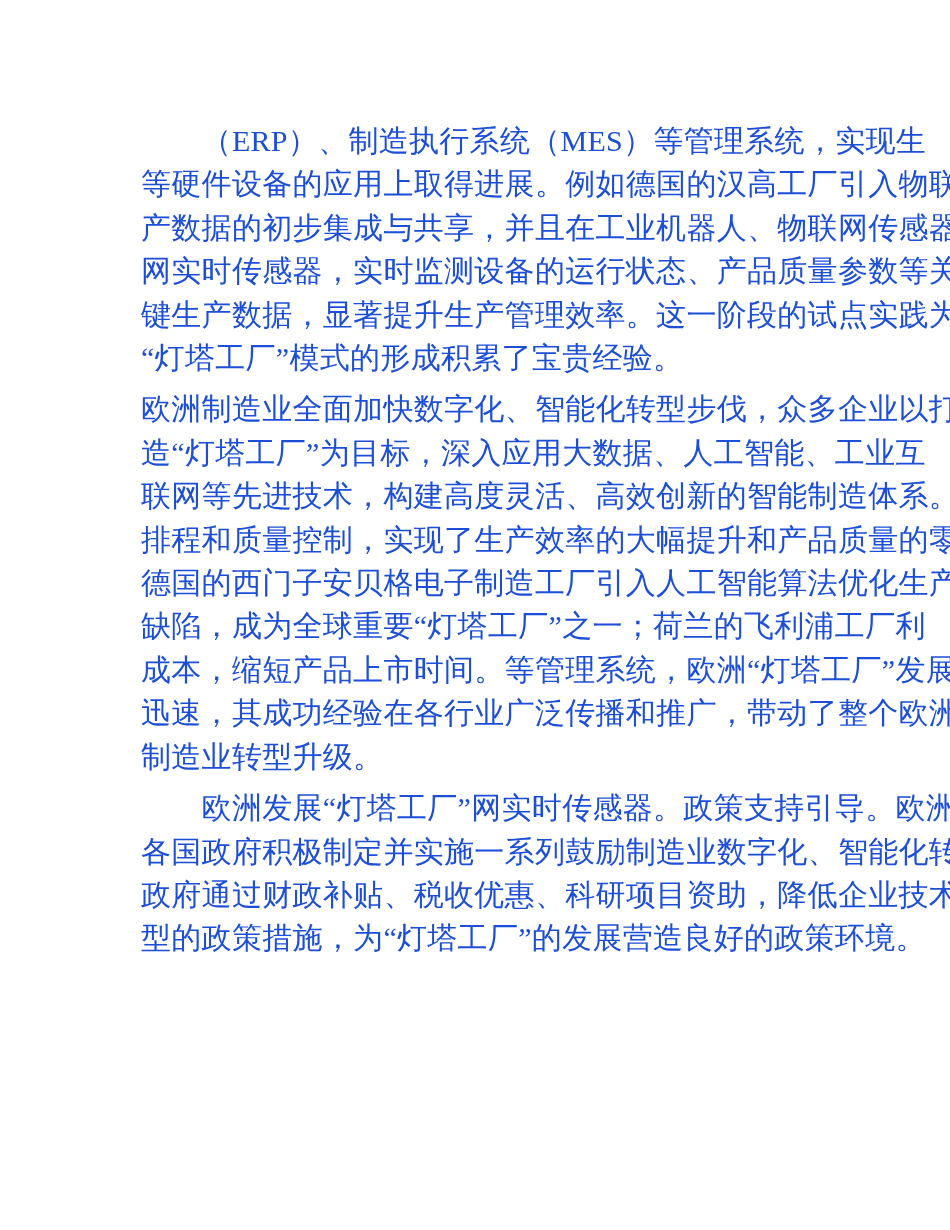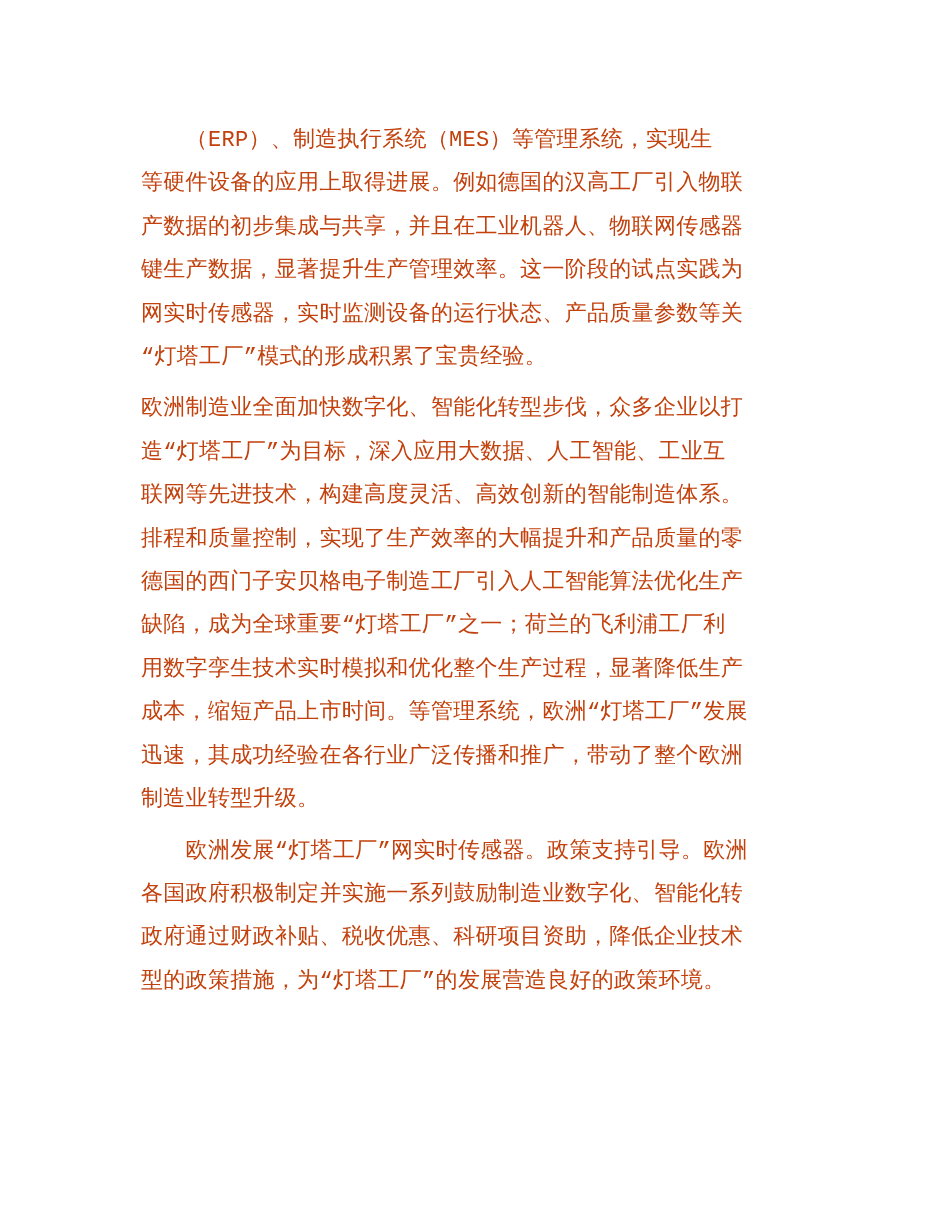--- a/index.html
+++ b/index.html
@@ -1,46 +1,45 @@
 <!DOCTYPE html>
 <html><head>
 <meta charset="utf-8">
 <style>
   html, body { margin: 0; padding: 0; background: #ffffff; }
   body { width: 950px; height: 1230px; position: relative; overflow: hidden; }
   .page {
     position: absolute; left: 141px; top: 119px; width: 690px;
-    font-family: Liberation Mono, monospace;
-    font-size: 22px; color: #c2410c;
+    font-family: Liberation Serif, serif;
+    font-size: 30px; color: #1d4ed8;
     line-height: 43.4px;
   }
   .para { margin: 0; padding: 0; text-align: justify; text-align-last: left; letter-spacing: 0.3px; }
   .line { display: block; white-space: nowrap; }
   .para + .para { margin-top: 8px; }
 </style>
 </head>
 <body>
 
 <div class="page">
   <div class="para">
     <span class="line">　　（ERP）、制造执行系统（MES）等管理系统，实现生</span>
     <span class="line">等硬件设备的应用上取得进展。例如德国的汉高工厂引入物联</span>
     <span class="line">产数据的初步集成与共享，并且在工业机器人、物联网传感器</span>
+    <span class="line">网实时传感器，实时监测设备的运行状态、产品质量参数等关</span>
     <span class="line">键生产数据，显著提升生产管理效率。这一阶段的试点实践为</span>
-    <span class="line">网实时传感器，实时监测设备的运行状态、产品质量参数等关</span>
     <span class="line">“灯塔工厂”模式的形成积累了宝贵经验。</span>
   </div>
   <div class="para">
     <span class="line">欧洲制造业全面加快数字化、智能化转型步伐，众多企业以打</span>
     <span class="line">造“灯塔工厂”为目标，深入应用大数据、人工智能、工业互</span>
     <span class="line">联网等先进技术，构建高度灵活、高效创新的智能制造体系。</span>
     <span class="line">排程和质量控制，实现了生产效率的大幅提升和产品质量的零</span>
     <span class="line">德国的西门子安贝格电子制造工厂引入人工智能算法优化生产</span>
     <span class="line">缺陷，成为全球重要“灯塔工厂”之一；荷兰的飞利浦工厂利</span>
-    <span class="line">用数字孪生技术实时模拟和优化整个生产过程，显著降低生产</span>
     <span class="line">成本，缩短产品上市时间。等管理系统，欧洲“灯塔工厂”发展</span>
     <span class="line">迅速，其成功经验在各行业广泛传播和推广，带动了整个欧洲</span>
     <span class="line">制造业转型升级。</span>
   </div>
   <div class="para">
     <span class="line">　　欧洲发展“灯塔工厂”网实时传感器。政策支持引导。欧洲</span>
     <span class="line">各国政府积极制定并实施一系列鼓励制造业数字化、智能化转</span>
     <span class="line">政府通过财政补贴、税收优惠、科研项目资助，降低企业技术</span>
     <span class="line">型的政策措施，为“灯塔工厂”的发展营造良好的政策环境。</span>
   </div>

